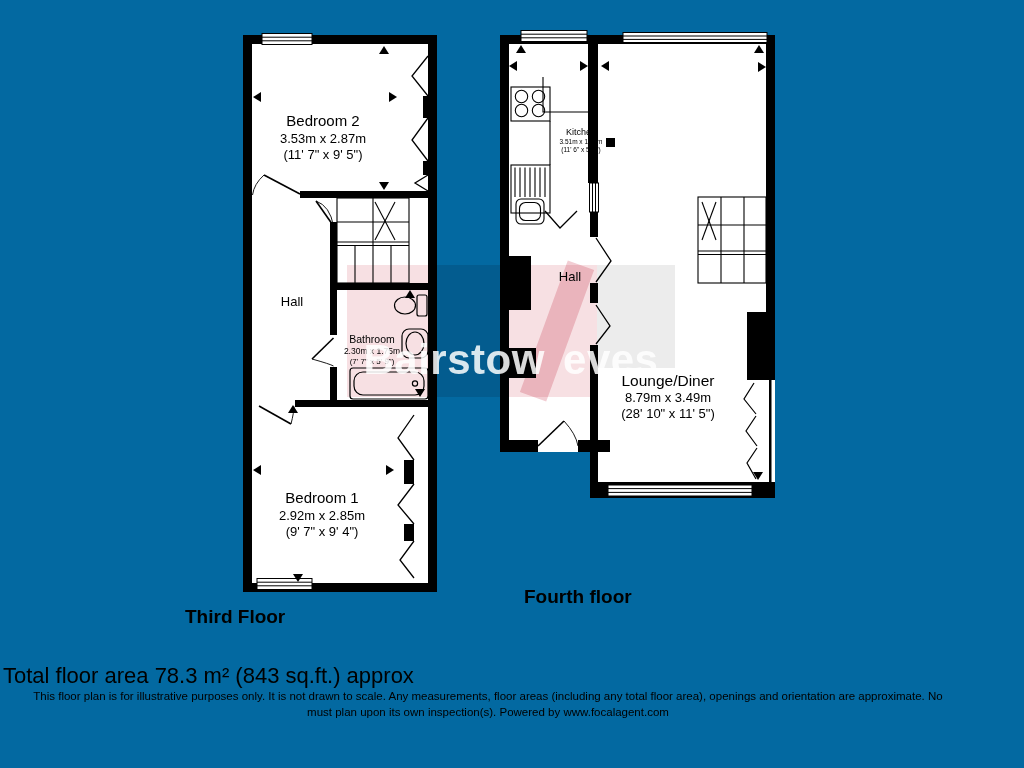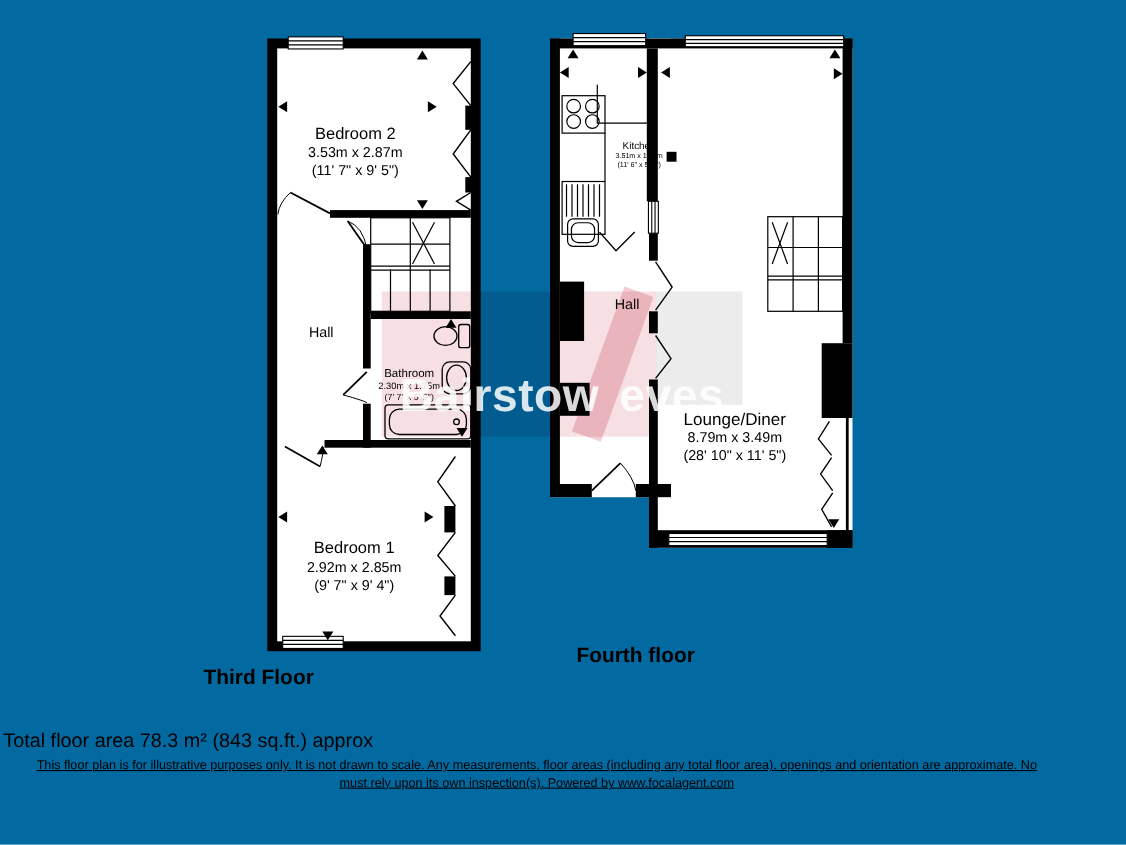--- a/index.html
+++ b/index.html
@@ -11,23 +11,23 @@
   #title-third{left:185px;top:606px;}
   #title-fourth{left:524px;top:586px;}
   .watermark-bg{position:absolute;left:347px;top:265px;width:328px;height:132px;pointer-events:none;}
   .wm-pink{position:absolute;left:0;top:0;width:250px;height:132px;background:#f7e0e3;mix-blend-mode:multiply;}
   .wm-grey{position:absolute;left:250px;top:0;width:78px;height:103px;background:#ececec;mix-blend-mode:multiply;}
   .wm-stripe{position:absolute;left:196px;top:-4px;width:28px;height:140px;background:#f2cdd3;
              transform:rotate(20deg);mix-blend-mode:multiply;}
   .watermark-text{position:absolute;left:347px;top:336px;width:328px;text-align:center;
                   font-size:42px;font-weight:bold;color:rgba(255,255,255,0.85);
                   letter-spacing:.5px;word-spacing:6px;pointer-events:none;}
-  .total-area{position:absolute;left:3px;top:663px;font-size:18px;}
+  .total-area{position:absolute;left:3px;top:663px;font-size:22px;}
   .disclaimer{position:absolute;left:0;top:689px;width:976px;text-align:center;
-              font-size:11.5px;line-height:15.9px;text-decoration:underline;}
+              font-size:11.5px;line-height:15.9px;}
   .disclaimer div{white-space:nowrap;}
 </style>
 </head>
 <body>
 
 <div class="canvas">
 
   <svg class="plan" style="left:238px;top:28px;width:206px;height:572px" viewBox="238 28 206 572">
 
     <g>
@@ -247,16 +247,16 @@
     <div class="wm-stripe"></div>
   </div>
   <div class="watermark-text">Bairstow eves</div>
 
   <div class="floor-title" id="title-third">Third Floor</div>
   <div class="floor-title" id="title-fourth">Fourth floor</div>
 
   <div class="total-area">Total floor area 78.3 m² (843 sq.ft.) approx</div>
   <div class="disclaimer">
     <div>This floor plan is for illustrative purposes only. It is not drawn to scale. Any measurements, floor areas (including any total floor area), openings and orientation are approximate. No</div>
-    <div>must rely upon its own inspection(s). Powered by www.focalagent.com</div>
+    <div>must plan upon its own inspection(s). Powered by www.focalagent.com</div>
   </div>
 
 </div>
 
 </body></html>

